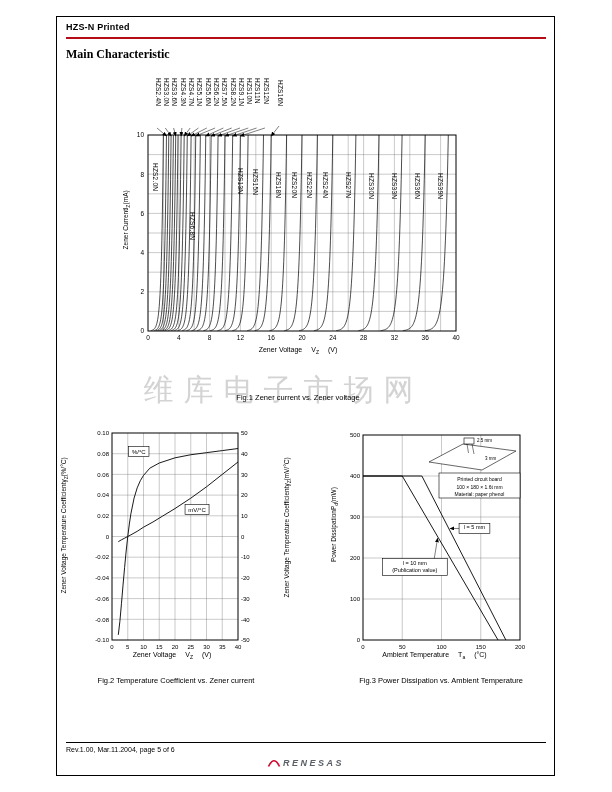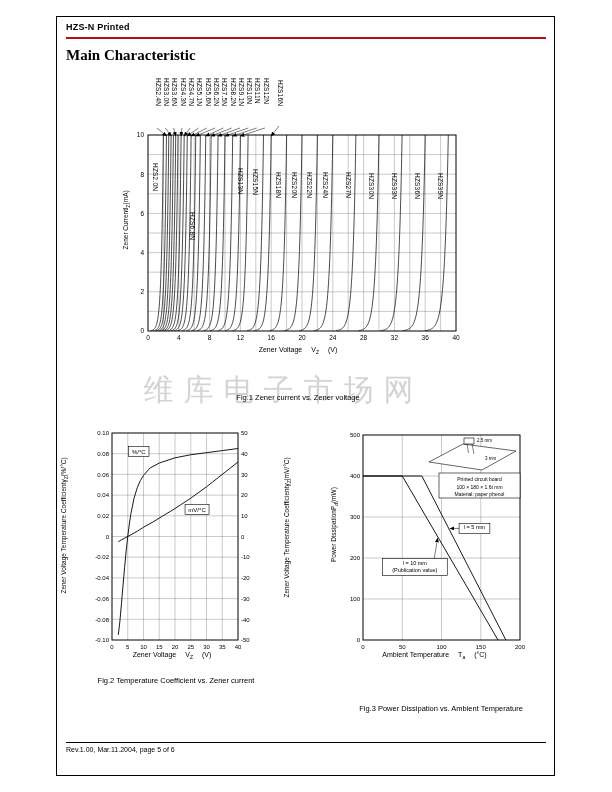--- a/index.html
+++ b/index.html
@@ -3,21 +3,21 @@
 <meta charset="utf-8">
 <style>
   *{margin:0;padding:0;box-sizing:border-box;}
   html,body{background:#fff;}
   .page{position:relative;width:612px;height:792px;background:#fff;overflow:hidden;
         font-family:"Liberation Sans",sans-serif;color:#000;}
   .abs{position:absolute;}
   .frame{position:absolute;left:56px;top:16px;width:499px;height:760px;border:1px solid #000;}
   .header-title{font-size:9px;font-weight:bold;letter-spacing:0.2px;}
   .header-rule{background:#b50c18;}
-  .section-title{font-family:"Liberation Serif",serif;font-size:15px;font-weight:bold;}
+  .section-title{font-family:"Liberation Serif",serif;font-size:12px;font-weight:bold;}
   .watermark{position:absolute;left:0;top:370px;width:567px;text-align:center;
              font-size:30px;letter-spacing:10px;color:#c9c9c9;opacity:0.8;
              font-family:"DejaVu Sans",sans-serif;}
   .vlabel{position:absolute;writing-mode:vertical-rl;font-size:6.5px;line-height:1.05;
           letter-spacing:0.2px;white-space:nowrap;}
   .vtitle{position:absolute;writing-mode:vertical-rl;transform:rotate(180deg);
           font-size:6.5px;white-space:nowrap;}
   .xtitle{position:absolute;text-align:center;font-size:7px;}
   .caption{position:absolute;text-align:center;font-size:7.5px;}
   .sym{margin-left:9px;margin-right:1px;}
@@ -269,24 +269,27 @@
         <text x="134" y="11" font-size="4.5" text-anchor="start">2.5 mm</text>
         <text x="142" y="29" font-size="4.5" text-anchor="start">3 mm</text>
         <rect x="96" y="42" width="81" height="25" fill="#fff" stroke="#000" stroke-width="0.6"></rect>
         <text x="136.5" y="50" font-size="5" text-anchor="middle">Printed circuit board</text>
         <text x="136.5" y="57.5" font-size="5" text-anchor="middle">100 × 180 × 1.6t mm</text>
         <text x="136.5" y="65" font-size="5" text-anchor="middle">Material: paper phenol</text>
       </g>
     </svg>
   <div class="vtitle" style="left:330px;top:487px;"><span>Power Dissipation</span><span class="sym"><span>P</span><sub>d</sub></span><span class="unit">(mW)</span></div>
   <div class="xtitle" style="left:343px;top:651px;width:183px;"><span>Ambient Temperature</span><span class="sym"><span>T</span><sub>a</sub></span><span class="unit">(°C)</span></div>
-  <div class="caption" style="left:336px;top:676px;width:210px;margin-top:28px;">Fig.3  Power Dissipation vs. Ambient Temperature</div>
+  <div class="caption" style="left:336px;top:676px;width:210px;">Fig.3  Power Dissipation vs. Ambient Temperature</div>
 
   <div class="abs footer-rule" style="left:66px;top:742px;width:480px;height:1px;"></div>
   <div class="abs footer-text" style="left:66px;top:746px;">Rev.1.00,  Mar.11.2004,  page 5 of 6</div>
+  <div class="abs logo" style="left:0;top:753px;width:612px;"><svg width="12" height="9" viewBox="0 0 12 9">
+        <path d="M0.5,8.5 Q6,-3 11.5,8.5" fill="none" stroke="#cf0a2c" stroke-width="1.6"></path>
+      </svg><span class="logo-text">RENESAS</span></div>
 <div class="vlabel" style="left: 151.4px; top: 163px;">HZS2.0N</div>
     <div class="vlabel" style="left: 188.36px; top: 212px;">HZS6.8N</div>
     <div class="vlabel" style="left: 236.1px; top: 168px;">HZS13N</div>
     <div class="vlabel" style="left: 251.5px; top: 169px;">HZS15N</div>
     <div class="vlabel" style="left: 274.6px; top: 172px;">HZS18N</div>
     <div class="vlabel" style="left: 290px; top: 172px;">HZS20N</div>
     <div class="vlabel" style="left: 305.4px; top: 172px;">HZS22N</div>
     <div class="vlabel" style="left: 320.8px; top: 172px;">HZS24N</div>
     <div class="vlabel" style="left: 343.9px; top: 172px;">HZS27N</div>
     <div class="vlabel" style="left: 367px; top: 173px;">HZS30N</div>

